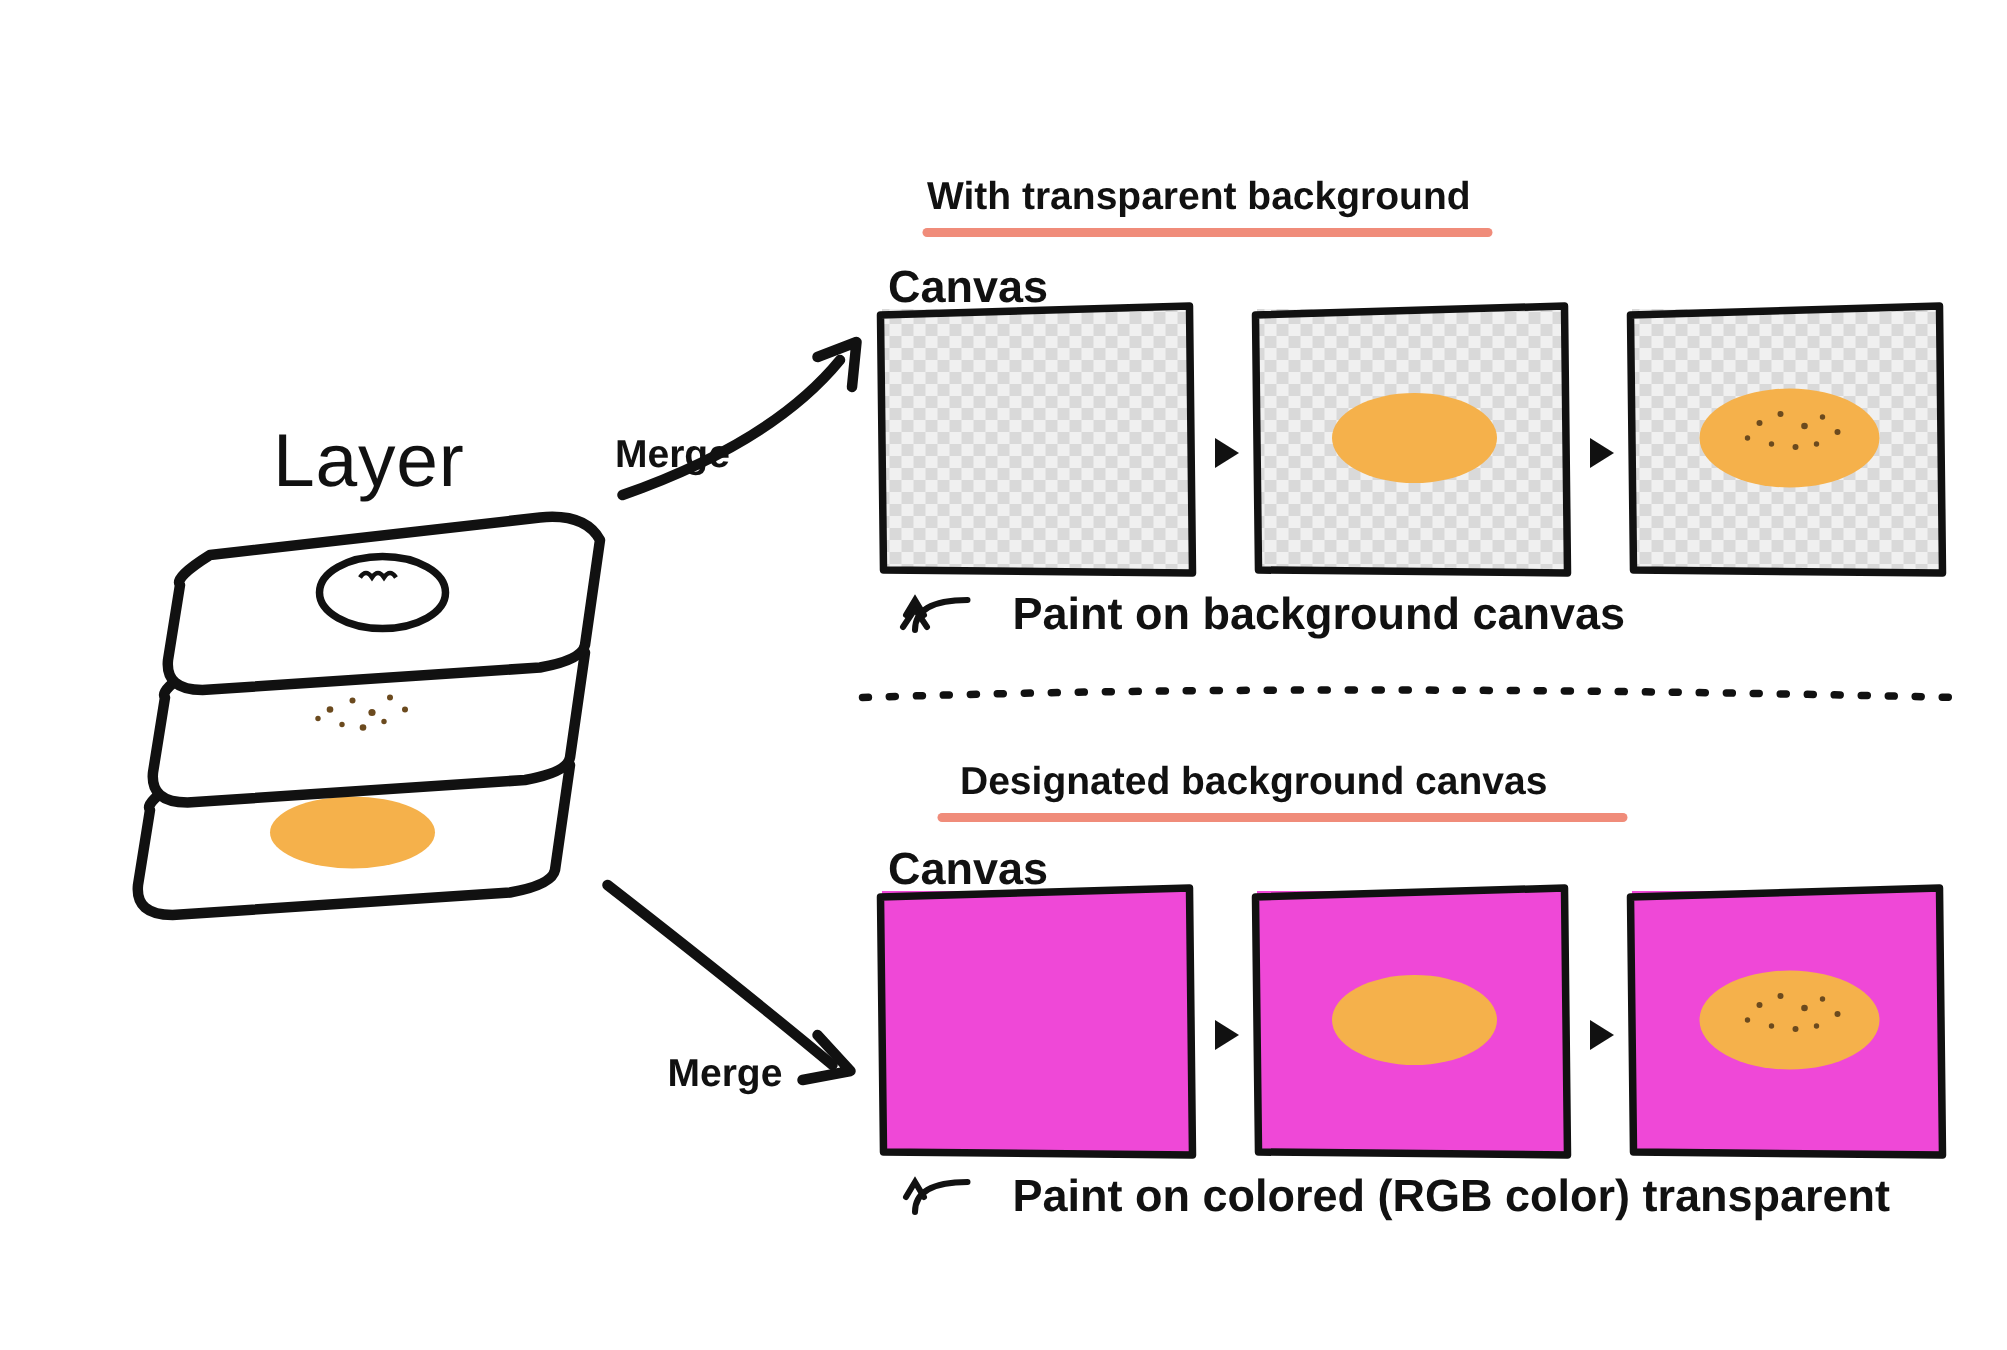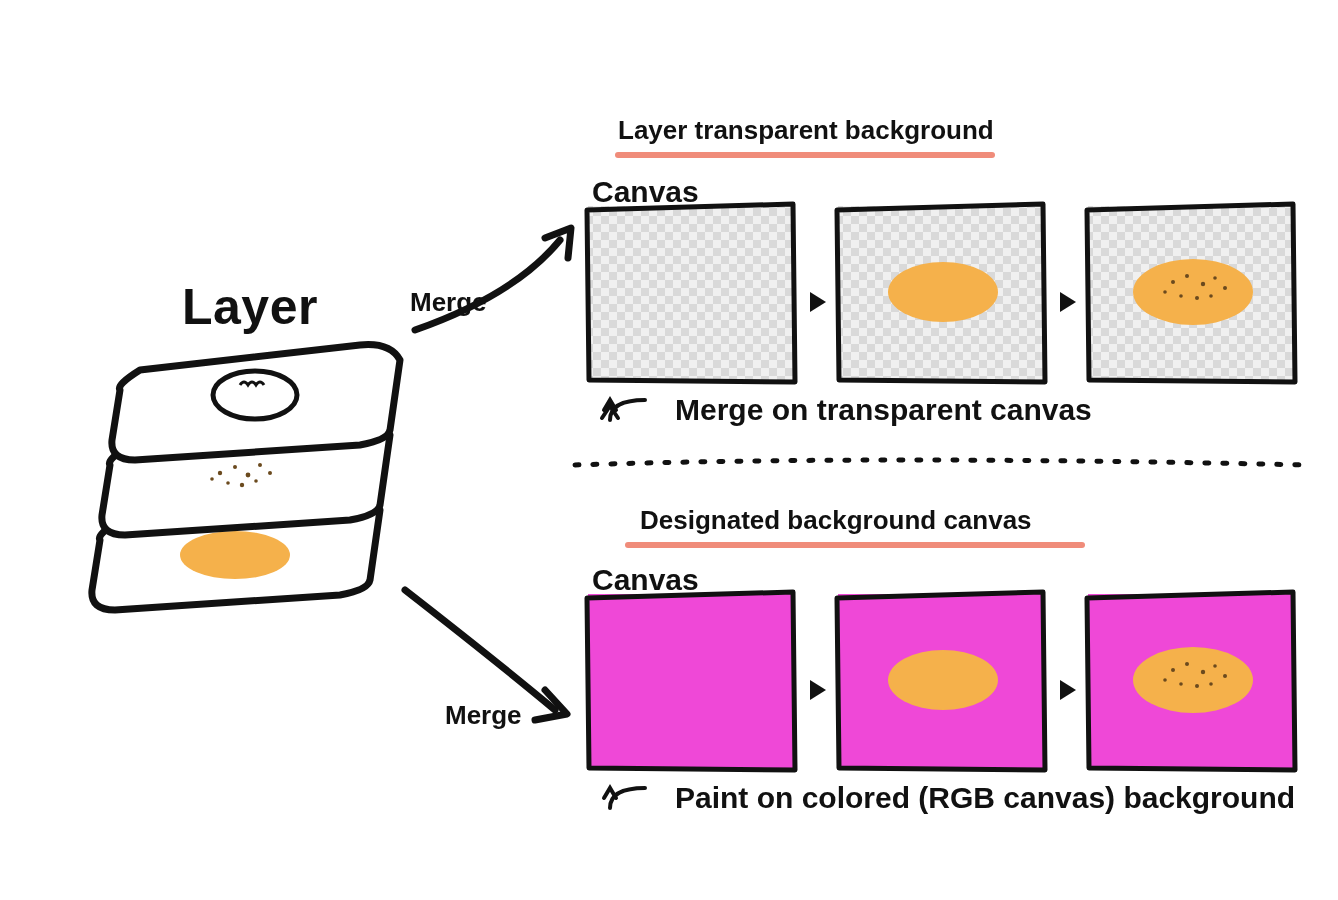--- a/index.html
+++ b/index.html
@@ -1,17 +1,17 @@
 <!DOCTYPE html>
 <html><head>
 <meta charset="utf-8">
 <style>
   html,body{margin:0;padding:0;width:1338px;height:900px;background:#fff;font-family:"Helvetica Neue",Arial,sans-serif;color:#111;overflow:hidden}
   .abs{position:absolute}
-  .title-layer{font-size:50px;font-weight:700;letter-spacing:.5px}
+  .title-layer{font-size:50px;font-weight:400;letter-spacing:.5px}
   .h2{font-size:26px;font-weight:800}
   .lbl{font-size:30px;font-weight:600}
   .merge{font-size:26px;font-weight:800}
   .underline{height:6px;border-radius:3px;background:#f08c7a}
   svg{overflow:visible}
 </style>
 </head>
 <body>
 
 <div class="abs title-layer" style="left:182px;top:278px">Layer</div>
@@ -54,21 +54,21 @@
 <div class="abs merge" style="left:445px;top:700px">Merge</div>
 <svg class="abs" style="left:395px;top:580px" width="200" height="170">
   <path d="M10 10 Q100 80 160 130" fill="none" stroke="#111" stroke-width="7" stroke-linecap="round"></path>
   <path d="M150 110 L172 134 L140 140" fill="none" stroke="#111" stroke-width="7" stroke-linejoin="round" stroke-linecap="round"></path>
 </svg>
 
 <svg class="abs" style="left:575px;top:455px" width="730" height="20">
   <path d="M0 10 Q300 0 730 10" stroke="#111" stroke-width="5" fill="none" stroke-dasharray="4 14" stroke-linecap="round"></path>
 </svg>
 
-<div class="abs h2" style="left:618px;top:115px">Layer transparent background</div>
+<div class="abs h2" style="left:618px;top:115px">With transparent background</div>
 <div class="abs underline" style="left:615px;top:152px;width:380px"></div>
 <div class="abs lbl" style="left:592px;top:175px;font-weight:800">Canvas</div>
 
 <svg class="abs" style="left:585px;top:200px" width="720" height="210">
   <defs>
     <pattern id="chk" width="16" height="16" patternUnits="userSpaceOnUse">
       <rect width="16" height="16" fill="#f0f0f0"></rect>
       <rect width="8" height="8" fill="#d9d9d9"></rect>
       <rect x="8" y="8" width="8" height="8" fill="#d9d9d9"></rect>
     </pattern>
@@ -105,21 +105,21 @@
     </g>
     <path d="M2 10 L208 4 L210 182 L4 180 Z" fill="none" stroke="#111" stroke-width="5" stroke-linejoin="round"></path>
   </g>
 </svg>
 
 <svg class="abs" style="left:590px;top:390px" width="80" height="40">
   <path d="M20 30 Q20 10 55 10" fill="none" stroke="#111" stroke-width="4" stroke-linecap="round"></path>
   <path d="M12 22 L20 34 L28 22" fill="none" stroke="#111" stroke-width="4" stroke-linecap="round" transform="rotate(180 20 28) translate(0 6)"></path>
   <path d="M14 20 L20 10 L26 20" fill="none" stroke="#111" stroke-width="4" stroke-linecap="round"></path>
 </svg>
-<div class="abs lbl" style="left:675px;top:393px">Merge on transparent canvas</div>
+<div class="abs lbl" style="left:675px;top:393px">Paint on background canvas</div>
 
 <div class="abs h2" style="left:640px;top:505px">Designated background canvas</div>
 <div class="abs underline" style="left:625px;top:542px;width:460px"></div>
 <div class="abs lbl" style="left:592px;top:563px;font-weight:800">Canvas</div>
 
 <svg class="abs" style="left:585px;top:588px" width="720" height="210">
 
   <g>
     <rect x="3" y="6" width="205" height="175" fill="#ef48d7"></rect>
     <path d="M2 10 L208 4 L210 182 L4 180 Z" fill="none" stroke="#111" stroke-width="5" stroke-linejoin="round"></path>
@@ -148,13 +148,13 @@
         <circle cx="80" cy="92" r="1.8"></circle>
     </g>
     <path d="M2 10 L208 4 L210 182 L4 180 Z" fill="none" stroke="#111" stroke-width="5" stroke-linejoin="round"></path>
   </g>
 </svg>
 
 <svg class="abs" style="left:590px;top:778px" width="80" height="40">
   <path d="M20 30 Q20 10 55 10" fill="none" stroke="#111" stroke-width="4" stroke-linecap="round"></path>
   <path d="M14 20 L20 10 L26 20" fill="none" stroke="#111" stroke-width="4" stroke-linecap="round"></path>
 </svg>
-<div class="abs lbl" style="left:675px;top:781px">Paint on colored (RGB canvas) background</div>
+<div class="abs lbl" style="left:675px;top:781px">Paint on colored (RGB color) transparent</div>
 
 </body></html>

